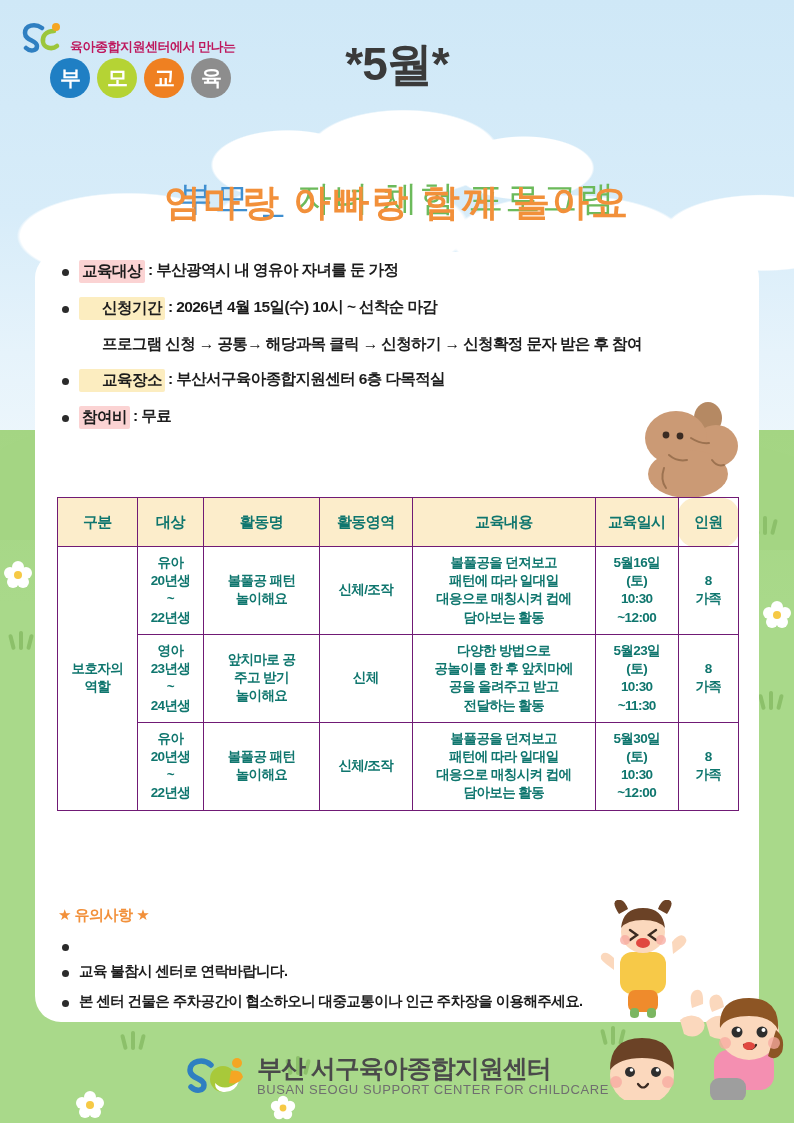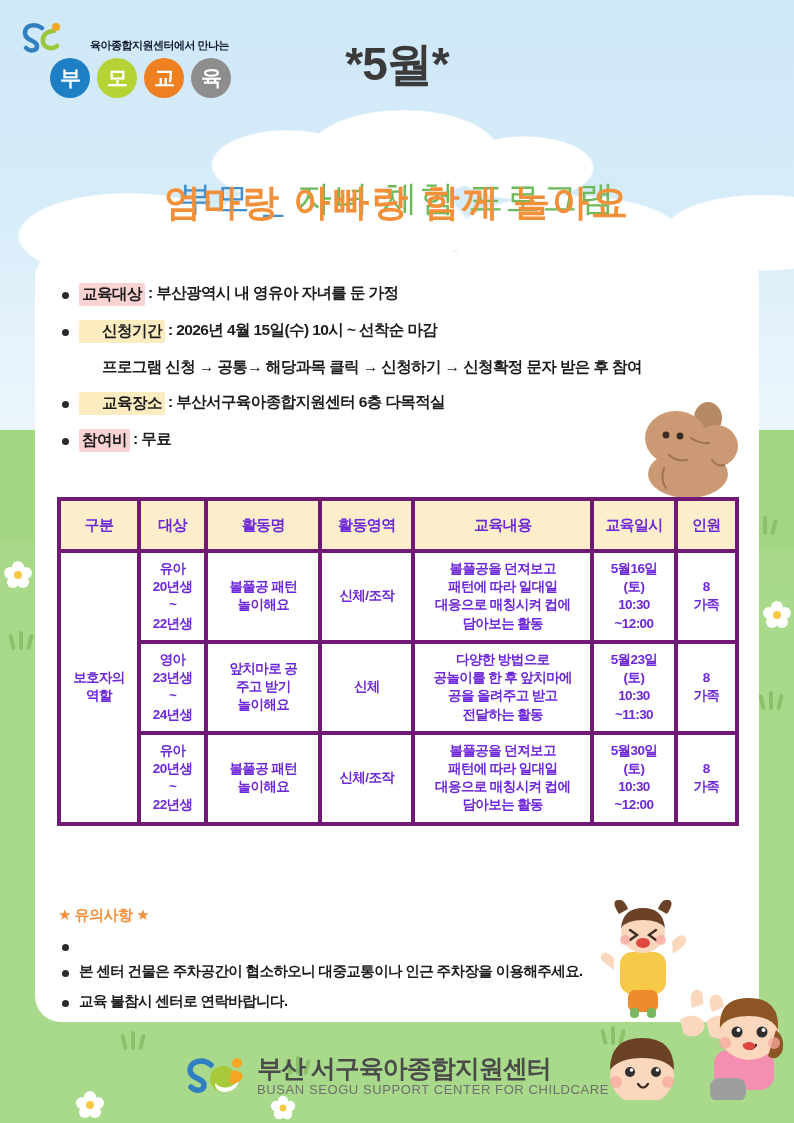--- a/index.html
+++ b/index.html
@@ -40,22 +40,22 @@
   .cloud-r{
     position:absolute;right:-20px;top:185px;width:260px;height:90px;
     background:radial-gradient(ellipse 90px 40px at 30% 60%, #fff 62%, rgba(255,255,255,0) 64%),
                radial-gradient(ellipse 110px 48px at 70% 55%, #fff 62%, rgba(255,255,255,0) 64%);
   }
 
   
   .logo-top{position:absolute;left:22px;top:22px;width:360px;height:90px;}
   .sc-mark{position:absolute;left:0;top:0;width:46px;height:34px;}
   .logo-sub{
-    position:absolute;left:48px;top:16px;font-size:11px;font-weight:bold;color:#0f172a;
-    letter-spacing:-.5px;white-space:nowrap;margin-left:20px;
+    position:absolute;left:48px;top:16px;font-size:13px;font-weight:bold;color:#be185d;
+    letter-spacing:-.5px;white-space:nowrap;
   }
   .circles{position:absolute;left:28px;top:36px;display:flex;gap:7px;}
   .circ{
     width:40px;height:40px;border-radius:50%;color:#fff;font-size:21px;font-weight:bold;
     display:flex;align-items:center;justify-content:center;letter-spacing:-1px;
   }
 
   .month{
     position:absolute;left:0;top:34px;width:794px;text-align:center;
     font-size:46px;font-weight:bold;color:#3a3a3a;letter-spacing:-1px;
@@ -70,21 +70,21 @@
     position:absolute;left:0;top:178px;width:794px;text-align:center;
     font-size:37px;font-weight:bold;color:#f2903a;letter-spacing:2px;
   }
 
   
   .panel{
     position:absolute;left:35px;top:252px;width:724px;height:770px;
     background:#ffffff;border-radius:26px;
   }
 
-  .info{position:absolute;left:58px;top:283px;width:690px;}
+  .info{position:absolute;left:58px;top:260px;width:690px;}
   .info-row{display:flex;align-items:flex-start;margin-bottom:14px;}
   .dot{
     width:7px;height:7px;border-radius:50%;background:#2b2b2b;
     margin:9px 10px 0 4px;flex:none;
   }
   .lbl{
     font-size:15.5px;font-weight:bold;color:#1c1c1c;padding:1px 3px;border-radius:2px;
     letter-spacing:-.5px;white-space:nowrap;
   }
   .hl-pink{background:#fbd3d3;}
@@ -94,27 +94,27 @@
     font-size:15.5px;font-weight:bold;color:#1c1c1c;letter-spacing:-.6px;
     margin:0 0 14px 44px;
   }
 
   
   table.prog{
     position:absolute;left:57px;top:497px;width:682px;border-collapse:collapse;
     background:#fff;
   }
   table.prog th,table.prog td{
-    border:4px solid #701a75;text-align:center;vertical-align:middle;
-    font-size:13.5px;font-weight:bold;color:#6d28d9;letter-spacing:-.6px;line-height:1.35;margin-top:40px;
+    border:1px solid #701a75;text-align:center;vertical-align:middle;
+    font-size:13.5px;font-weight:bold;color:#0f766e;letter-spacing:-.6px;line-height:1.35;margin-top:40px;
   }
   table.prog th{background:#fcedcb;height:46px;font-size:15px;}
   table.prog td{padding:7px 4px;}
   .c1{width:75px;} .c2{width:62px;} .c3{width:110px;} .c4{width:88px;}
-  .c5{width:176px;} .c6{width:78px;} .c7{width:56px;}
+  .c5{width:176px;} .c6{width:78px;} .c7{width:56px;border-radius:17px;}
 
   
   .notes{position:absolute;left:58px;top:906px;width:640px;}
   .notes-h{font-size:15px;font-weight:bold;color:#f2903a;margin-bottom:11px;letter-spacing:-.5px;}
   .note-row{display:flex;align-items:flex-start;margin-bottom:11px;}
   .note-row .dot{margin-top:8px;}
   .note-t{font-size:14.5px;font-weight:bold;color:#1c1c1c;letter-spacing:-.6px;}
 
   
   .footer{position:absolute;left:0;top:1055px;width:794px;display:flex;justify-content:center;align-items:center;gap:10px;}
@@ -325,25 +325,25 @@
   </tbody>
 </table>
 
 <div class="notes">
   <div class="notes-h">★ 유의사항 ★</div>
   <div class="note-row">
     <span class="dot"></span>
   </div>
   <div class="note-row">
     <span class="dot"></span>
+    <span class="note-t">교육 불참시 센터로 연락바랍니다.</span>
+  </div>
+  <div class="note-row">
+    <span class="dot"></span>
     <span class="note-t">본 센터 건물은 주차공간이 협소하오니 대중교통이나 인근 주차장을 이용해주세요.</span>
-  </div>
-  <div class="note-row">
-    <span class="dot"></span>
-    <span class="note-t">교육 불참시 센터로 연락바랍니다.</span>
   </div>
 </div>
 
 <svg class="kids" viewBox="0 0 200 200">
 
   <g>
     <path d="M20 58 q-8 -8 -12 -4 q-4 4 4 10 l8 6 z" fill="#fbd8bd"></path>
     <path d="M78 42 q8 -10 13 -5 q4 5 -4 11 l-8 6 z" fill="#fbd8bd"></path>
     <rect x="26" y="52" width="46" height="42" rx="12" fill="#f7c948"></rect>
     <rect x="34" y="90" width="30" height="22" rx="7" fill="#ef8b2c"></rect>

